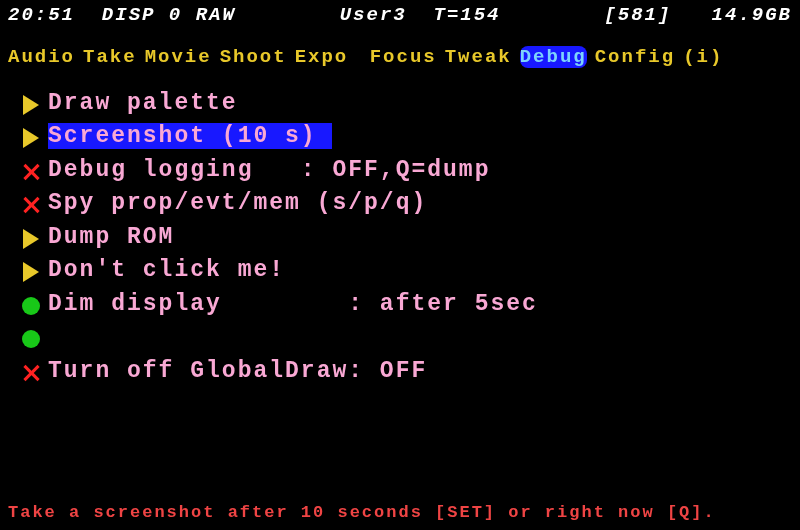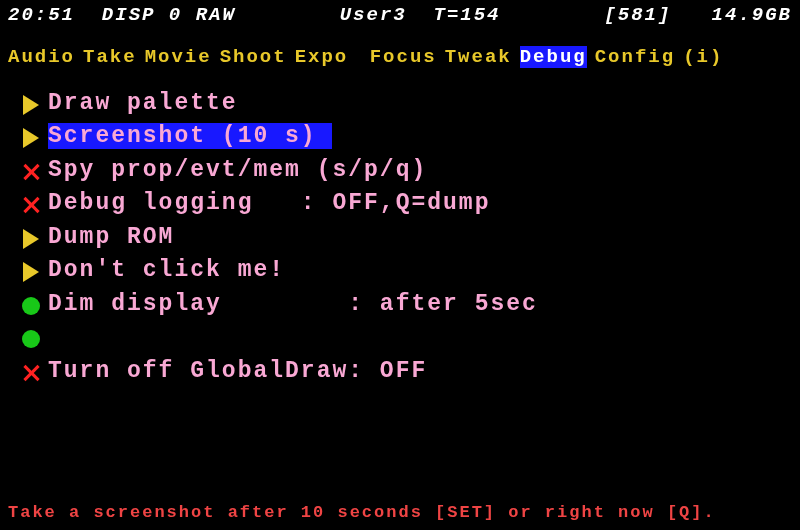--- a/index.html
+++ b/index.html
@@ -22,21 +22,21 @@
     }
     .statusbar .sp { flex: 1; }
     .menubar {
       display: flex;
       gap: 8px;
       color: #e8c82a;
       font-size: 19px;
       padding: 18px 8px 14px 8px;
     }
     .menubar .tab { white-space: pre; }
-    .menubar .tab.selected { background: #1818ff; color: #ffffff; }
+    .menubar .tab.selected { background: #1818ff; color: #7dd3fc; border-radius: 8px; }
     .list { padding-left: 20px; }
     .row {
       display: flex;
       align-items: flex-end;
       height: 33.5px;
       color: #f9a8d4;
       font-size: 23px;
     }
     .ic {
       width: 22px;
@@ -113,27 +113,27 @@
     <div class="row">
       <span class="ic">
         <span class="tri"></span>
       </span>
       <span class="label selected">Screenshot (10 s) </span>
     </div>
     <div class="row">
       <span class="ic">
         <span class="x"></span>
       </span>
-      <span class="label">Spy prop/evt/mem (s/p/q)</span>
+      <span class="label">Debug logging   : OFF,Q=dump</span>
     </div>
     <div class="row">
       <span class="ic">
         <span class="x"></span>
       </span>
-      <span class="label">Debug logging   : OFF,Q=dump</span>
+      <span class="label">Spy prop/evt/mem (s/p/q)</span>
     </div>
     <div class="row">
       <span class="ic">
         <span class="tri"></span>
       </span>
       <span class="label">Dump ROM</span>
     </div>
     <div class="row">
       <span class="ic">
         <span class="tri"></span>

